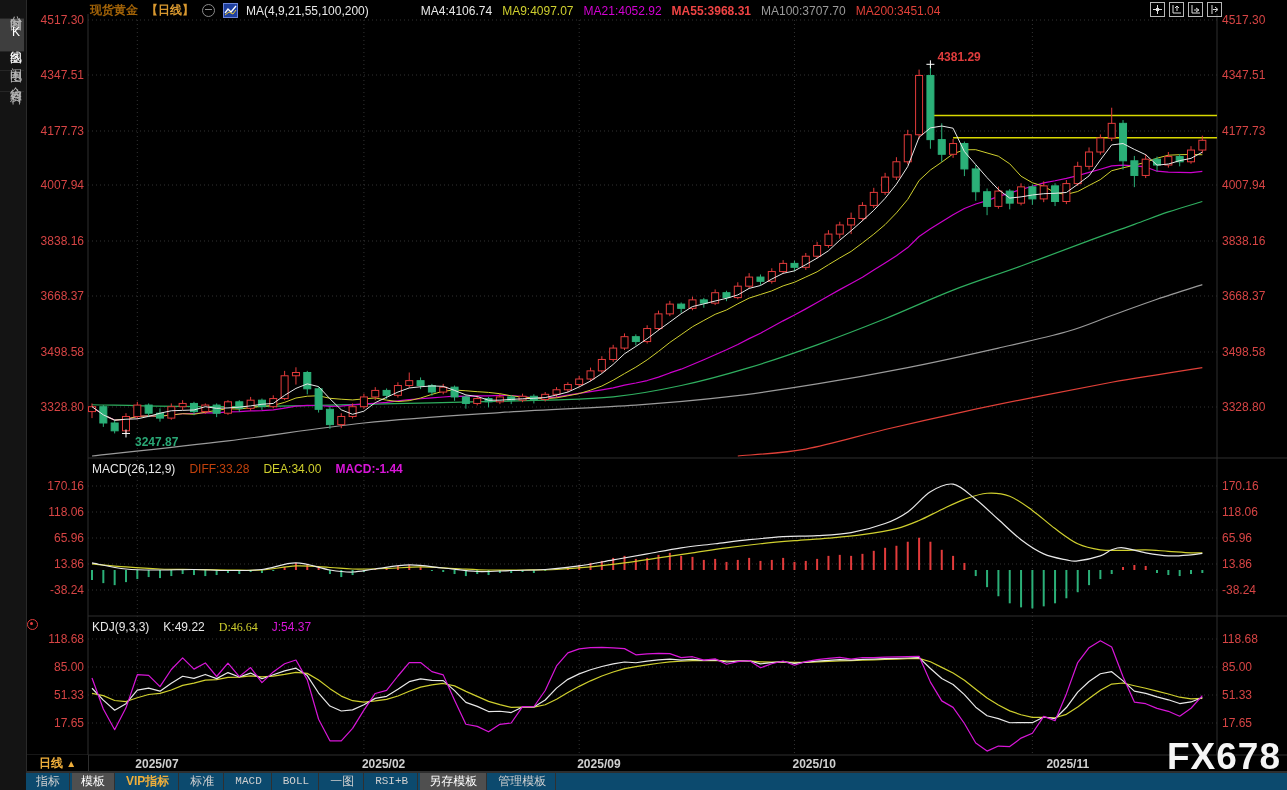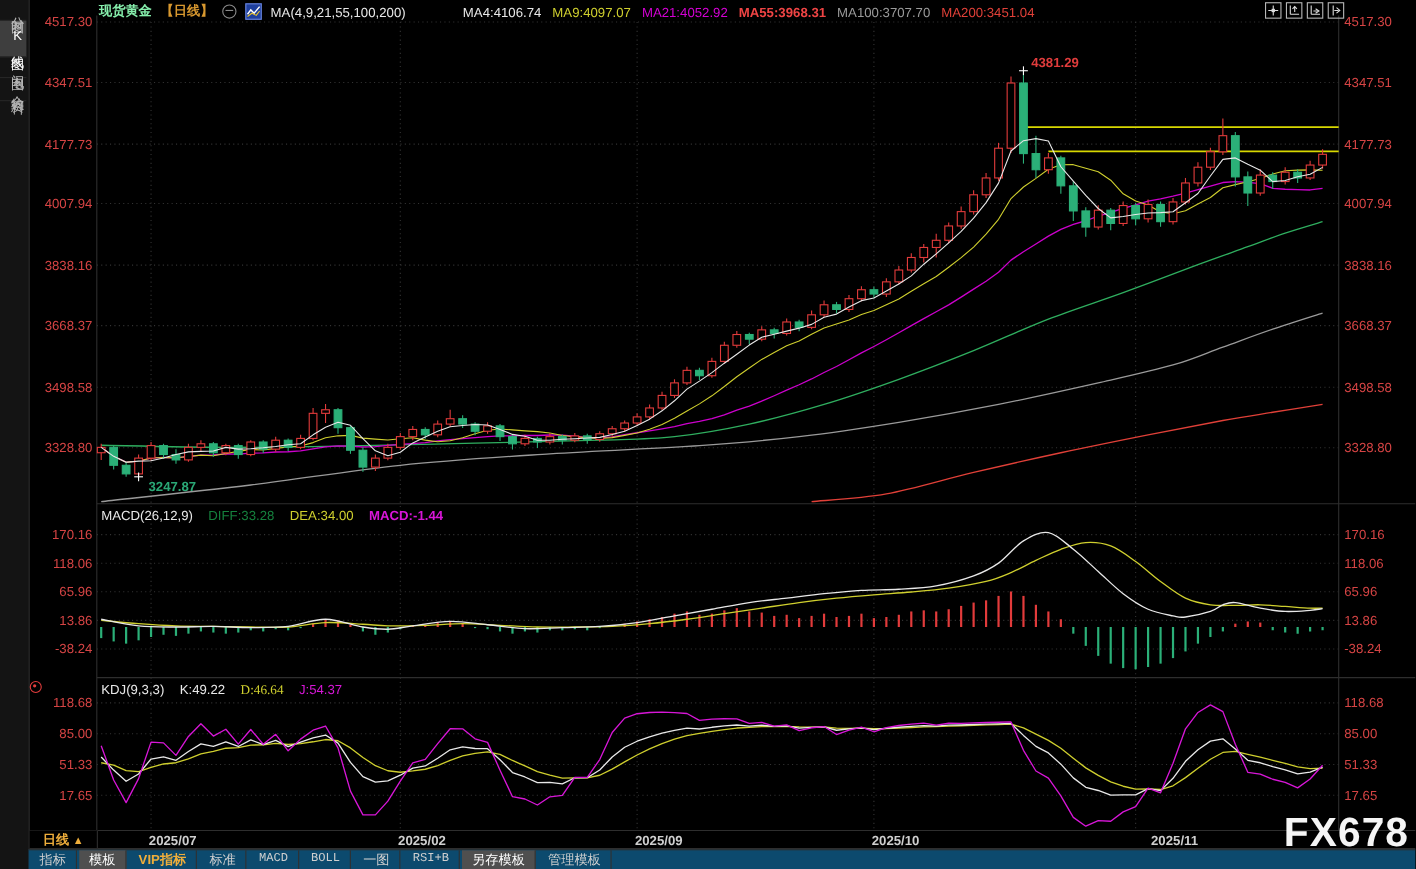--- a/index.html
+++ b/index.html
@@ -9,21 +9,21 @@
   
   .sidebar{position:absolute;left:0;top:0;width:26px;height:790px;background:#141414;
            border-right:1px solid #2a2a2a;z-index:5;}
   .side-tab{writing-mode:vertical-rl;text-orientation:upright;width:24px;
             color:#b5b5b5;font-size:12px;letter-spacing:2px;text-align:center;
             padding:6px 0;border-bottom:1px solid #262626;cursor:pointer;}
   .side-tab.active{background:#3e3e3e;color:#fff;}
   
   .header{position:absolute;left:90px;top:3px;height:15px;display:flex;align-items:center;
           gap:8px;font-size:12px;color:#e8e8e8;z-index:6;}
-  .sym{font-weight:bold;color:#86efac;}
+  .sym{font-weight:bold;color:#a16207;}
   .period-tag{color:#d8982f;font-weight:bold;}
   .minus-icon{width:11px;height:11px;border:1px solid #8a8a8a;border-radius:50%;
               position:relative;display:inline-block;}
   .minus-icon::after{content:"";position:absolute;left:2px;right:2px;top:4px;height:1px;background:#8a8a8a;}
   .chart-mini-icon{width:13px;height:13px;background:#1e3f9e;border:1px solid #6a84d8;display:inline-block;}
   .ma-chip{font-size:12px;}
   
   .tr-icons{position:absolute;left:1150px;top:2px;display:flex;gap:4px;z-index:6;}
   .tr-icon{width:13px;height:13px;border:1px solid #b8b8b8;display:flex;align-items:center;
            justify-content:center;cursor:pointer;}
@@ -458,21 +458,21 @@
       <svg width="11" height="11">
           <line x1="3" y1="1" x2="3" y2="10" stroke="#ddd"></line>
           <polyline points="6,3 9,5.5 6,8" fill="none" stroke="#ddd"></polyline>
           <line x1="4" y1="5.5" x2="8" y2="5.5" stroke="#ddd"></line>
         </svg>
     </span>
   </div>
 
   <div class="panel-title" id="macd-title" style="left:92px;top:462px;">
     <span style="color:#e8e8e8;">MACD(26,12,9)</span>
-  <span style="color: #15803d;">DIFF:33.28</span>
+  <span style="color: #c2410c;">DIFF:33.28</span>
       <span style="color: rgb(207, 207, 46);">DEA:34.00</span>
       <span style="color: rgb(216, 22, 216); font-weight: bold;">MACD:-1.44</span>
     </div>
   <div class="panel-title" id="kdj-title" style="left:92px;top:620px;">
     <span style="color:#e8e8e8;">KDJ(9,3,3)</span>
   <span style="color: rgb(232, 232, 232);">K:49.22</span>
       <span style="color: rgb(207, 207, 46); font-family: Liberation Serif, serif;">D:46.64</span>
       <span style="color: rgb(216, 22, 216);">J:54.37</span>
     </div>
 

